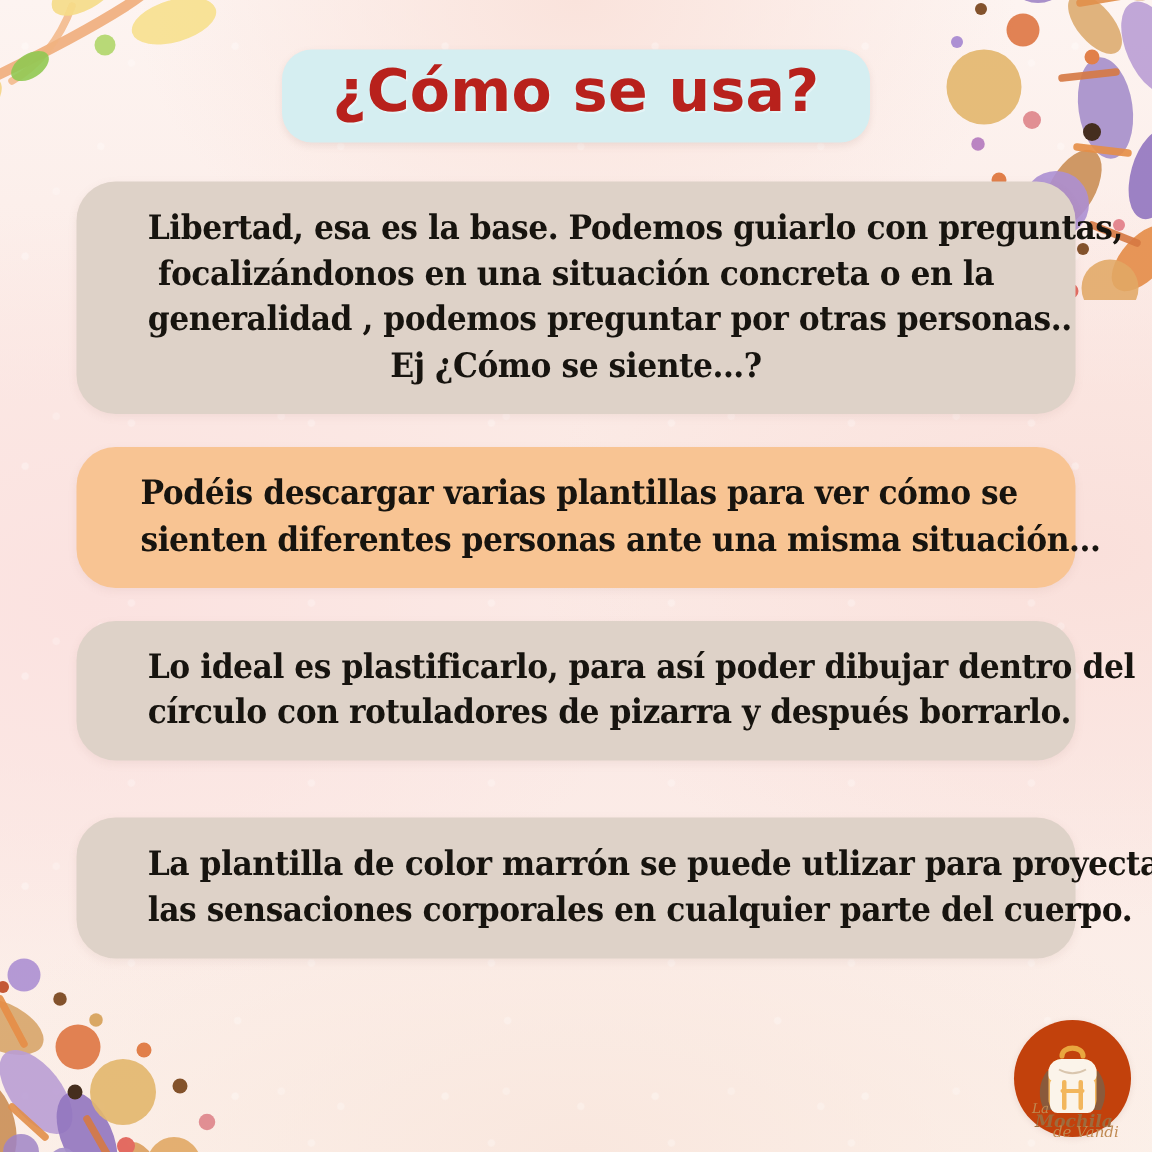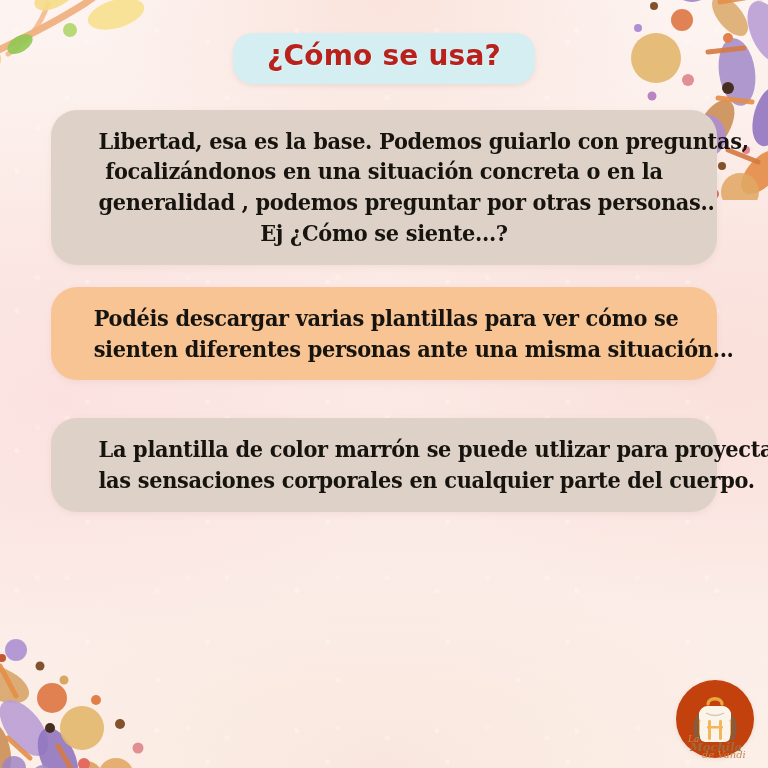--- a/index.html
+++ b/index.html
@@ -46,21 +46,21 @@
   #title-card {
     margin-top:33px;
     background:#d5eef1;
     border-radius:20px;
     padding:9px 34px 13px;
     box-shadow:0 2px 5px rgba(150,110,100,.13);
   }
   #title-text {
     font-family:"DejaVu Sans", sans-serif;
     font-weight:bold;
-    font-size:28px;
+    font-size:39px;
     line-height:1.02;
     color:#b8211c;
     letter-spacing:.2px;
     text-shadow:1px 1px 0 rgba(255,255,255,.35);
     white-space:nowrap;
   }
 
   .card {
     width:666px;
     border-radius:26px;
@@ -226,20 +226,24 @@
     <div class="line">focalizándonos en una situación concreta o en la</div>
     <div class="line">generalidad , podemos preguntar por otras personas..</div>
     <div class="line">Ej ¿Cómo se siente...?</div>
   </div>
 
   <div class="card peach" id="card-2">
     <div class="line">Podéis descargar varias plantillas para ver cómo se</div>
     <div class="line">sienten diferentes personas ante una misma situación...</div>
   </div>
 
+  <div class="card beige" id="card-3">
+    <div class="line">Lo ideal es plastificarlo, para así poder dibujar dentro del</div>
+    <div class="line">círculo con rotuladores de pizarra y después borrarlo.</div>
+  </div>
 
 
   <div class="card beige" id="card-5">
     <div class="line">La plantilla de color marrón se puede utlizar para proyectar</div>
     <div class="line">las sensaciones corporales en cualquier parte del cuerpo.</div>
   </div>
 
 </div>
 
 <div id="logo">

